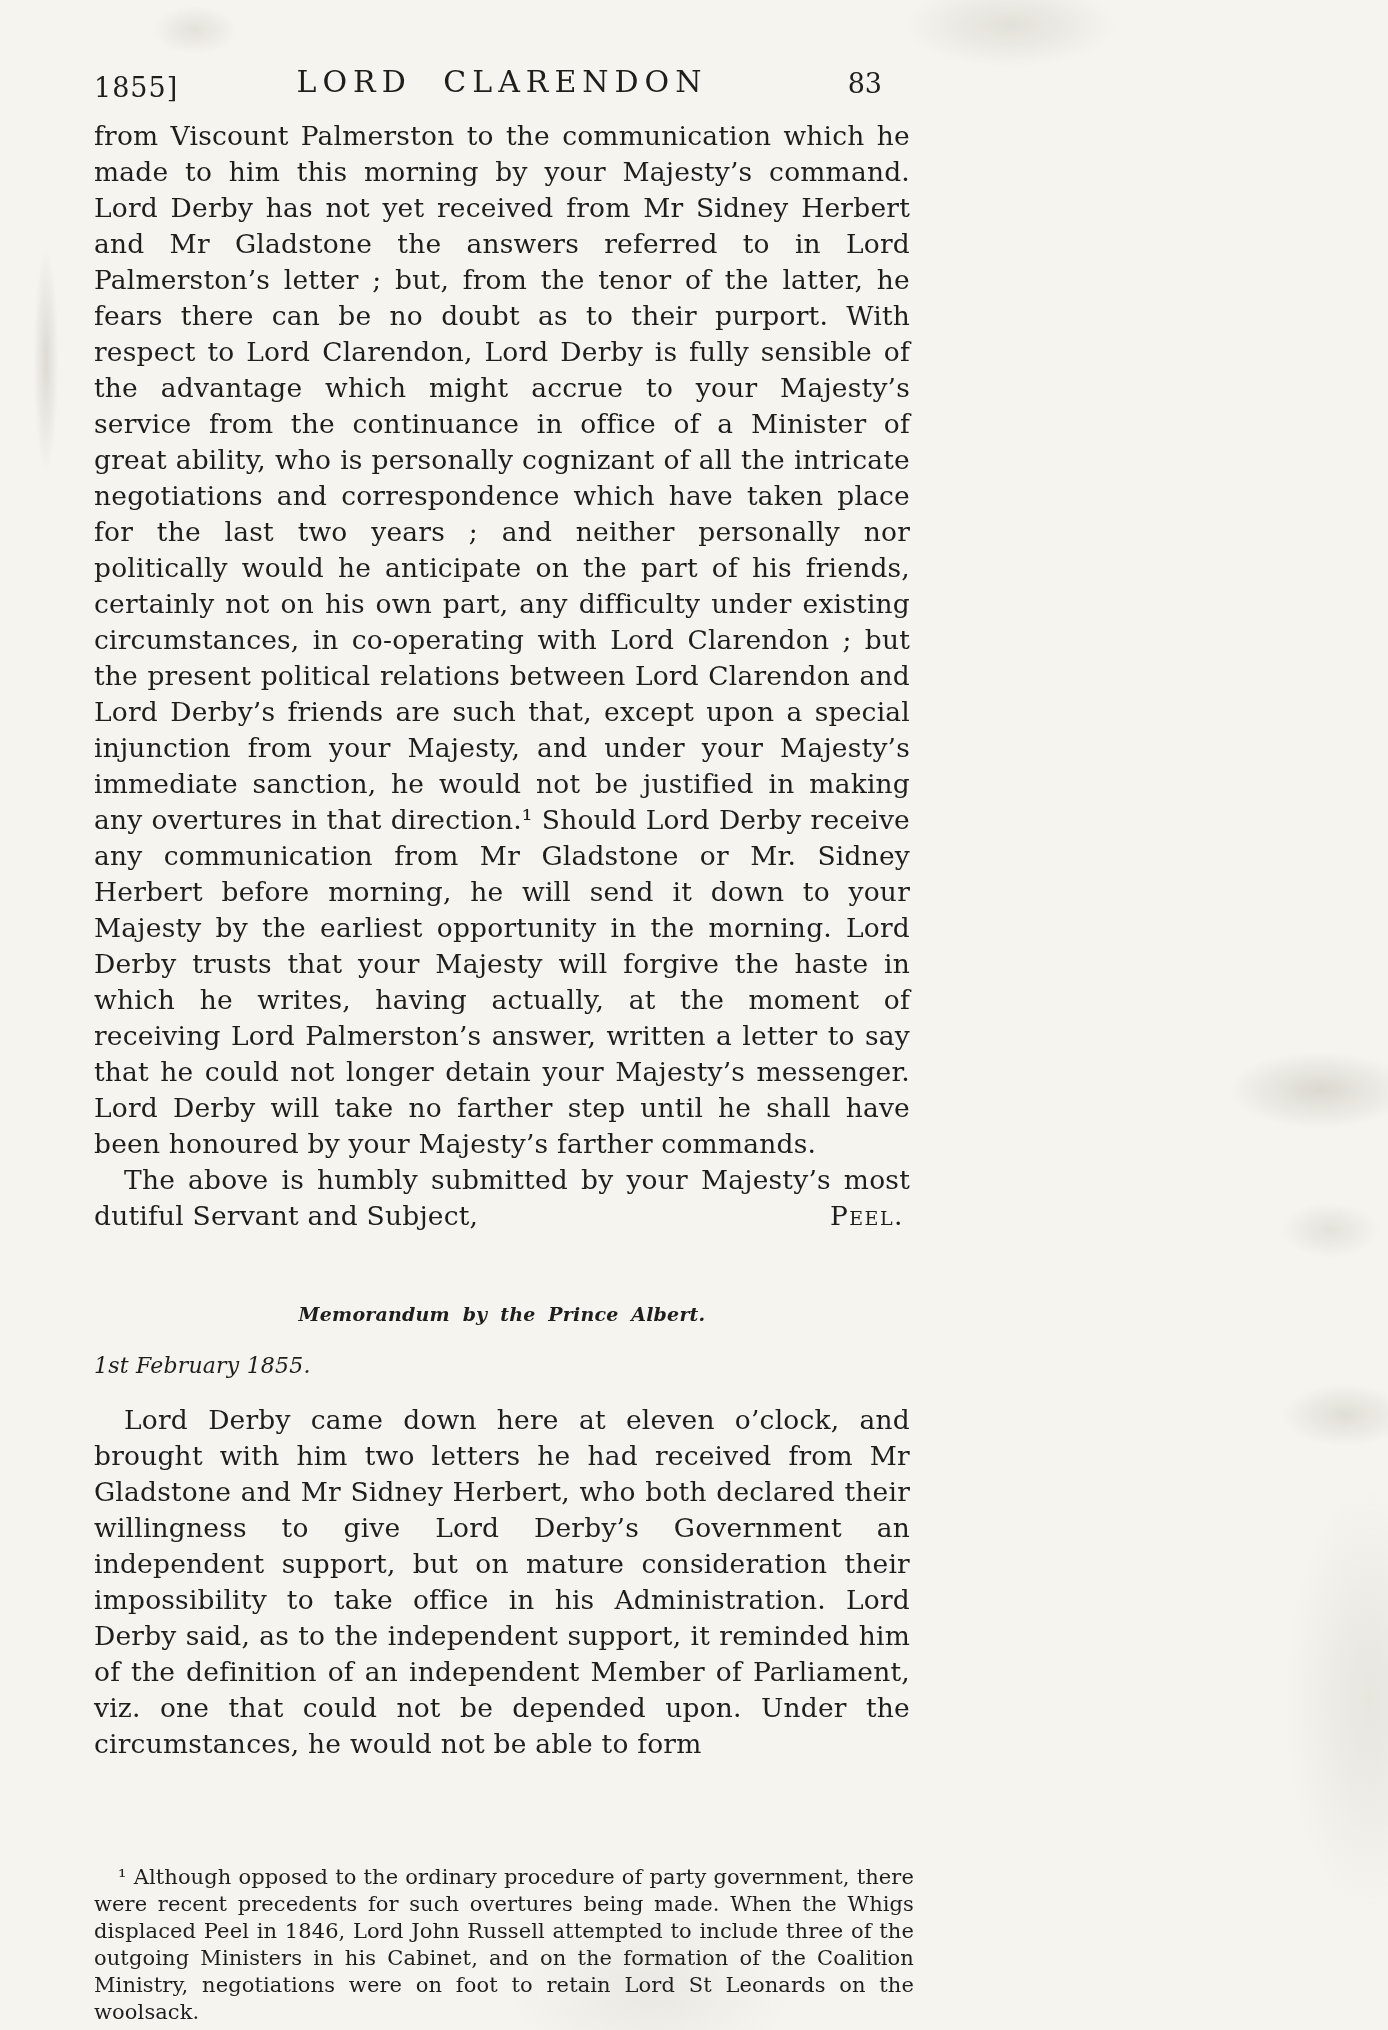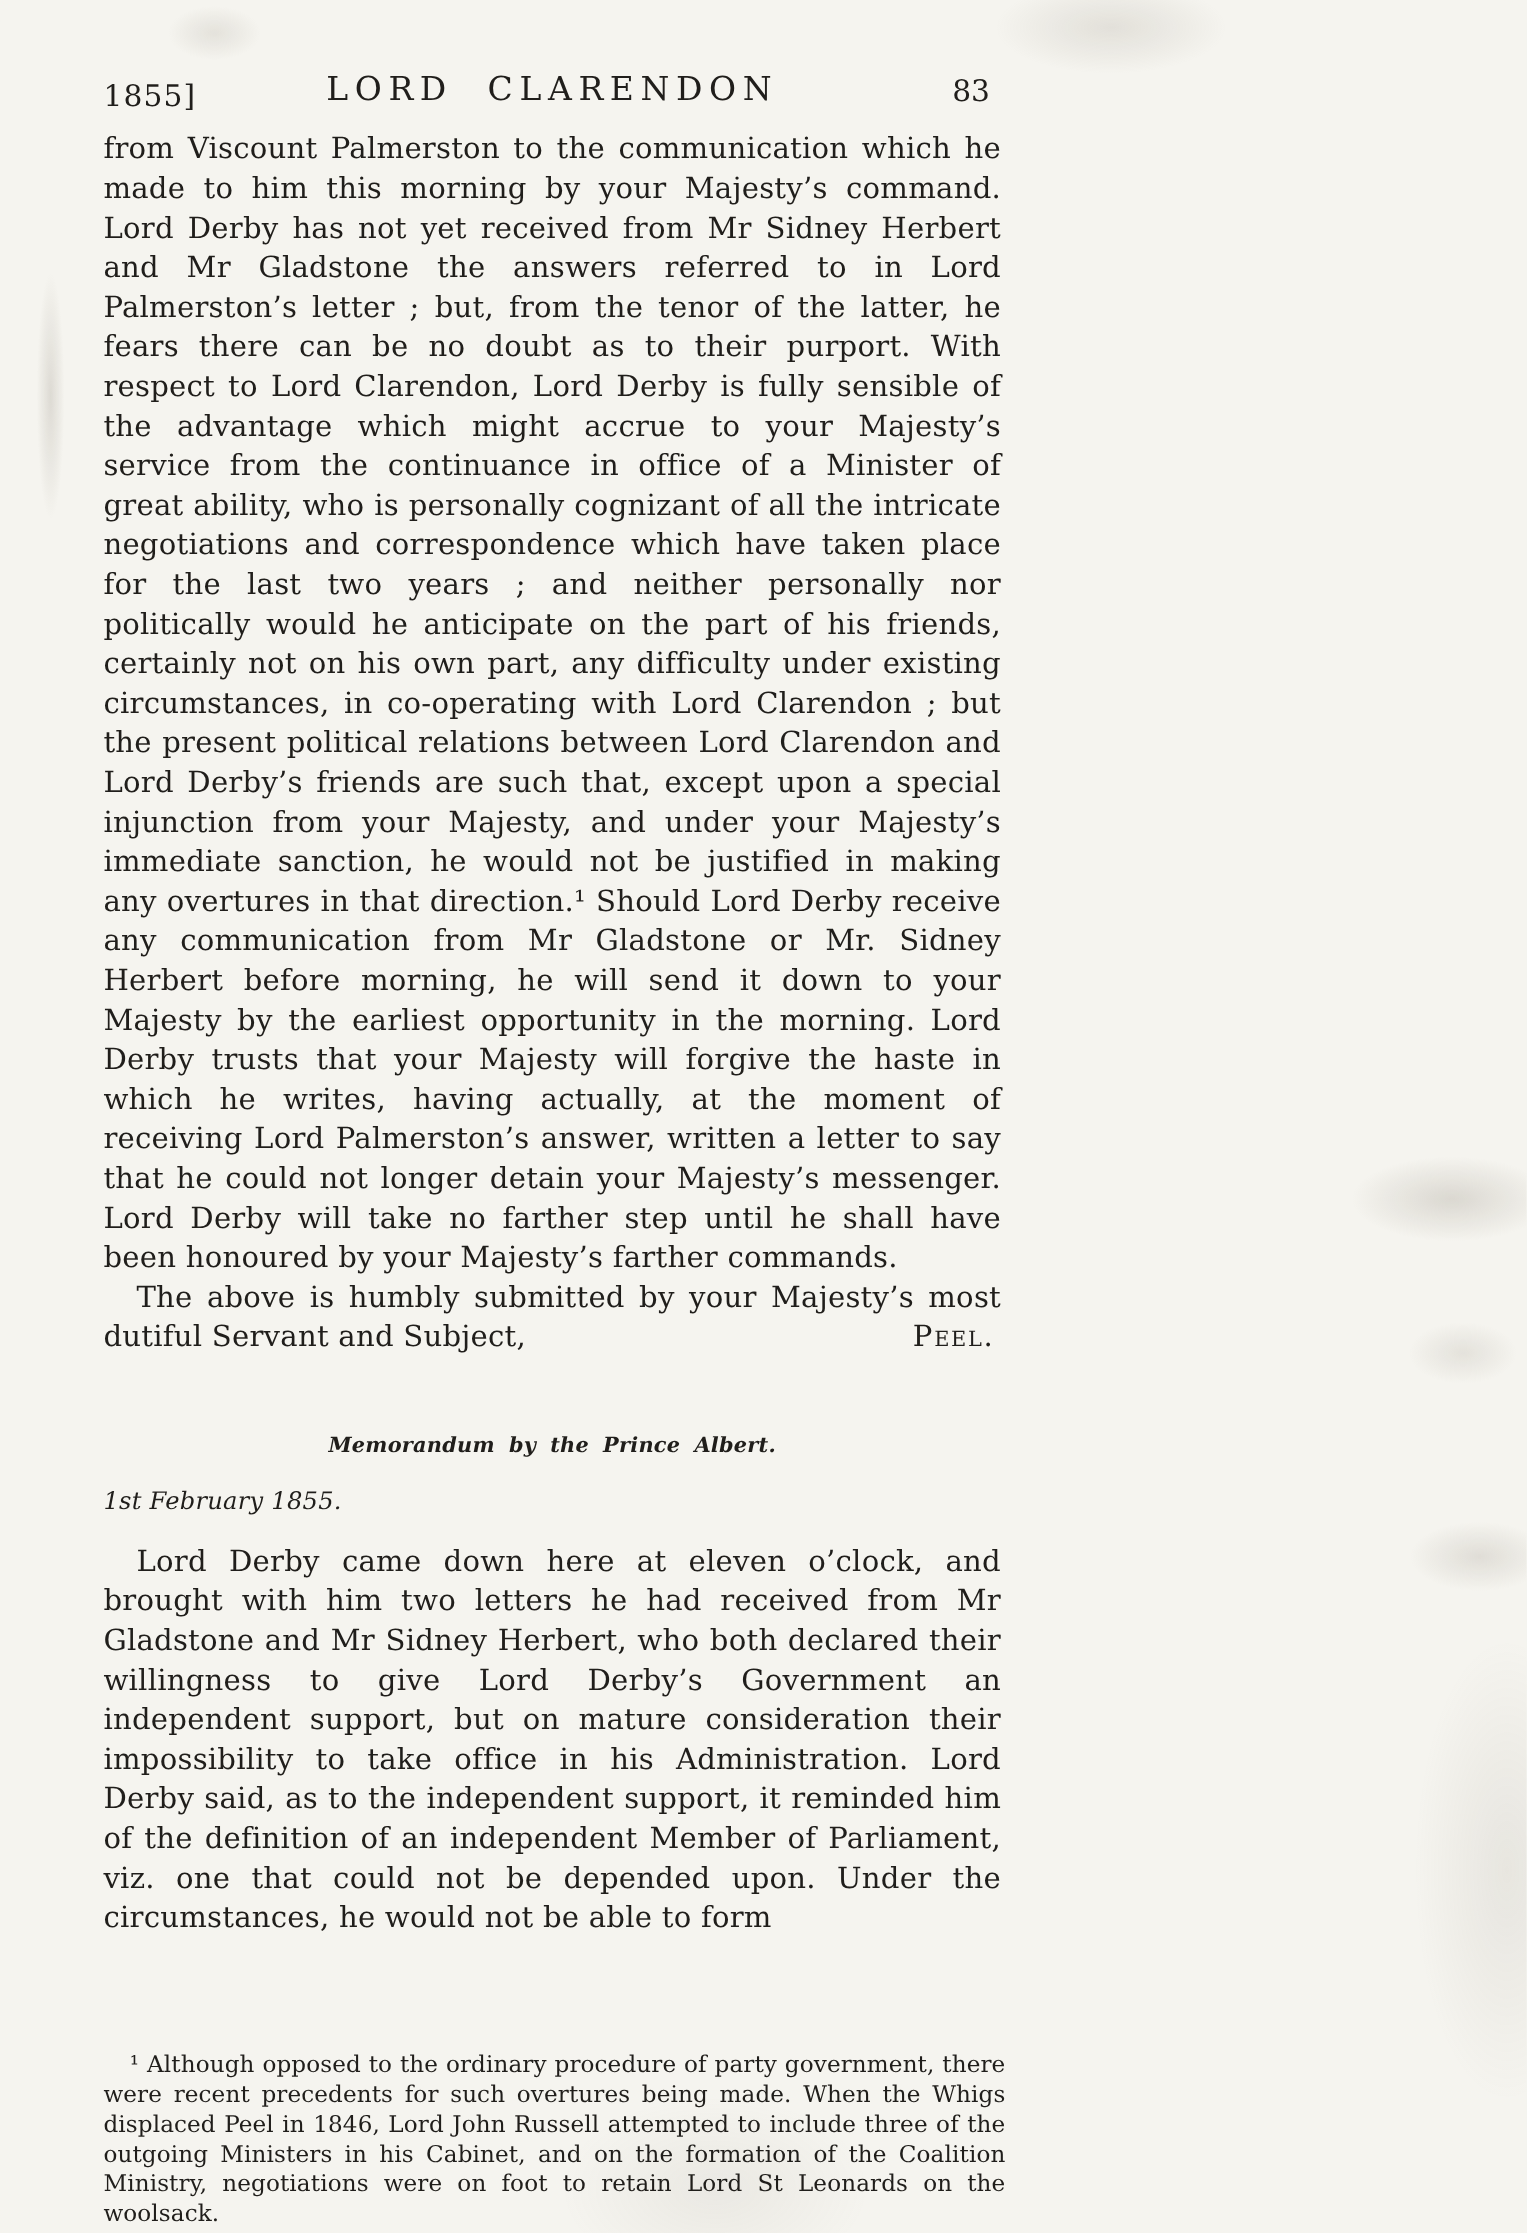--- a/index.html
+++ b/index.html
@@ -53,21 +53,21 @@
     left: 0;
     right: 0;
     top: 4px;
     text-align: center;
     font-size: 30px;
     letter-spacing: 6px;
     word-spacing: 16px;
   }
   .head-page {
     position: absolute;
-    right: 10px;
+    right: 28px;
     top: 8px;
     font-size: 27px;
   }
 
   .text-block {
     position: absolute;
     left: 94px;
     top: 118px;
     width: 816px;
     font-size: 26.5px;

